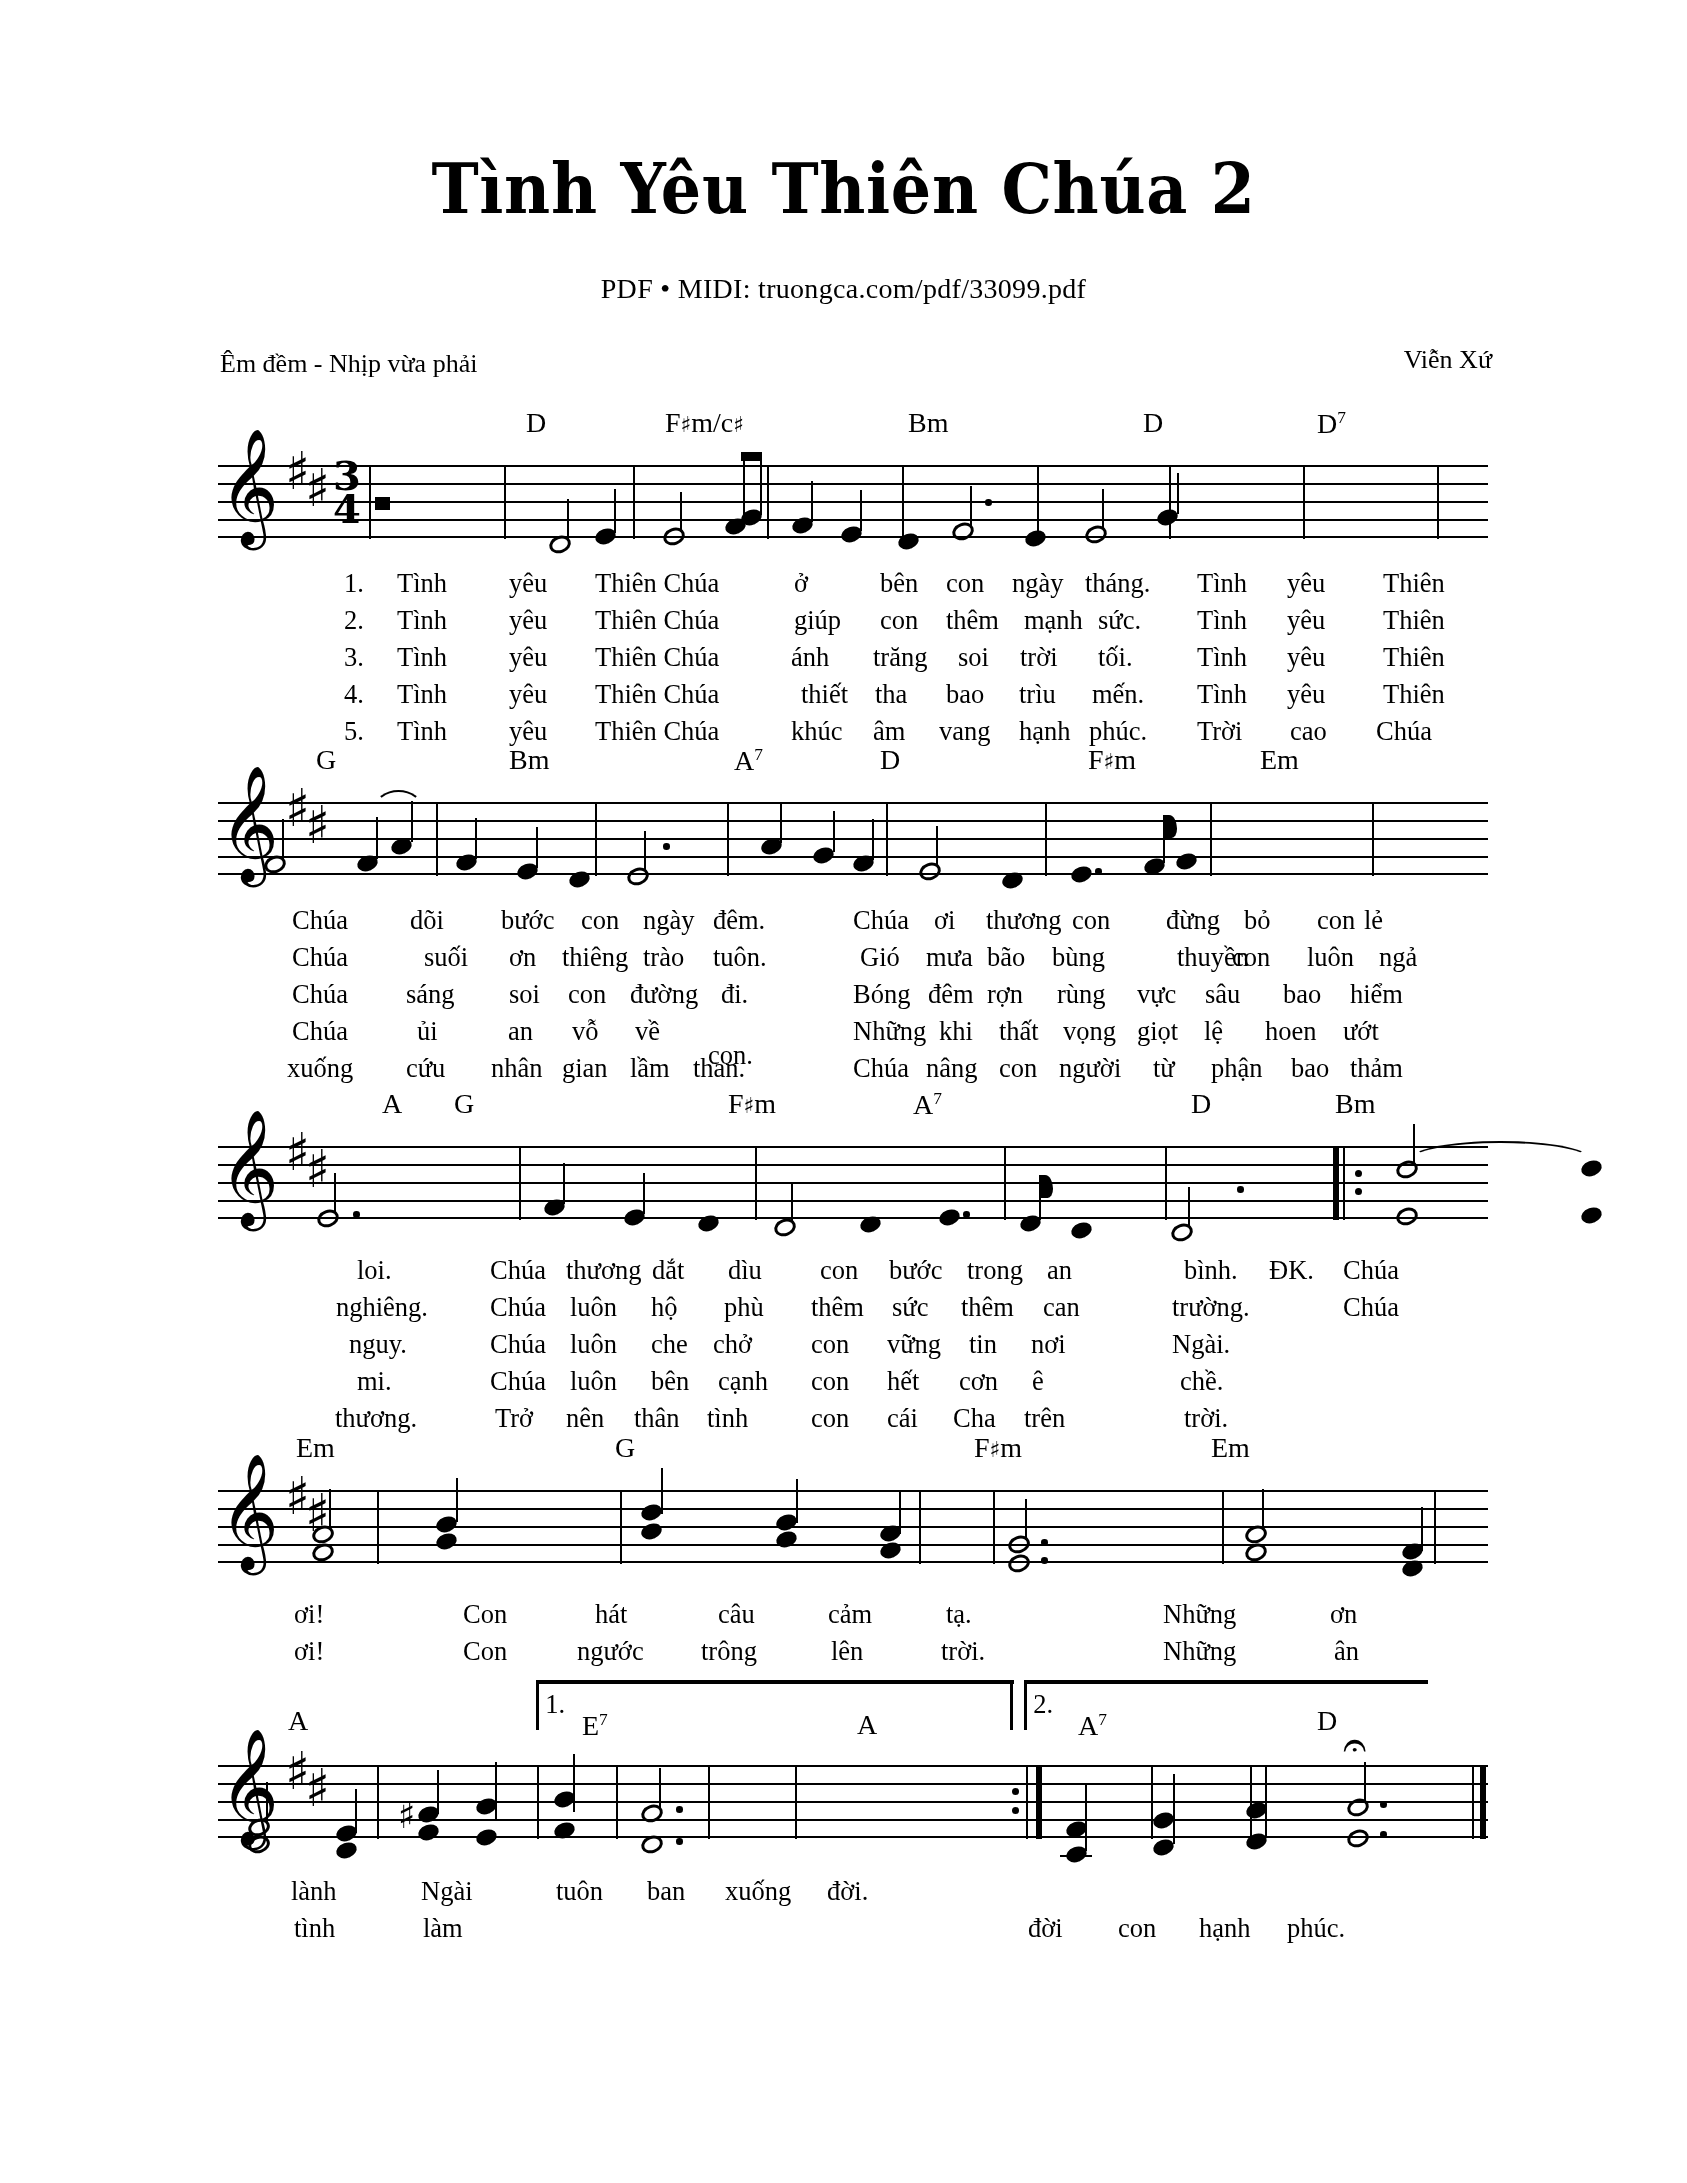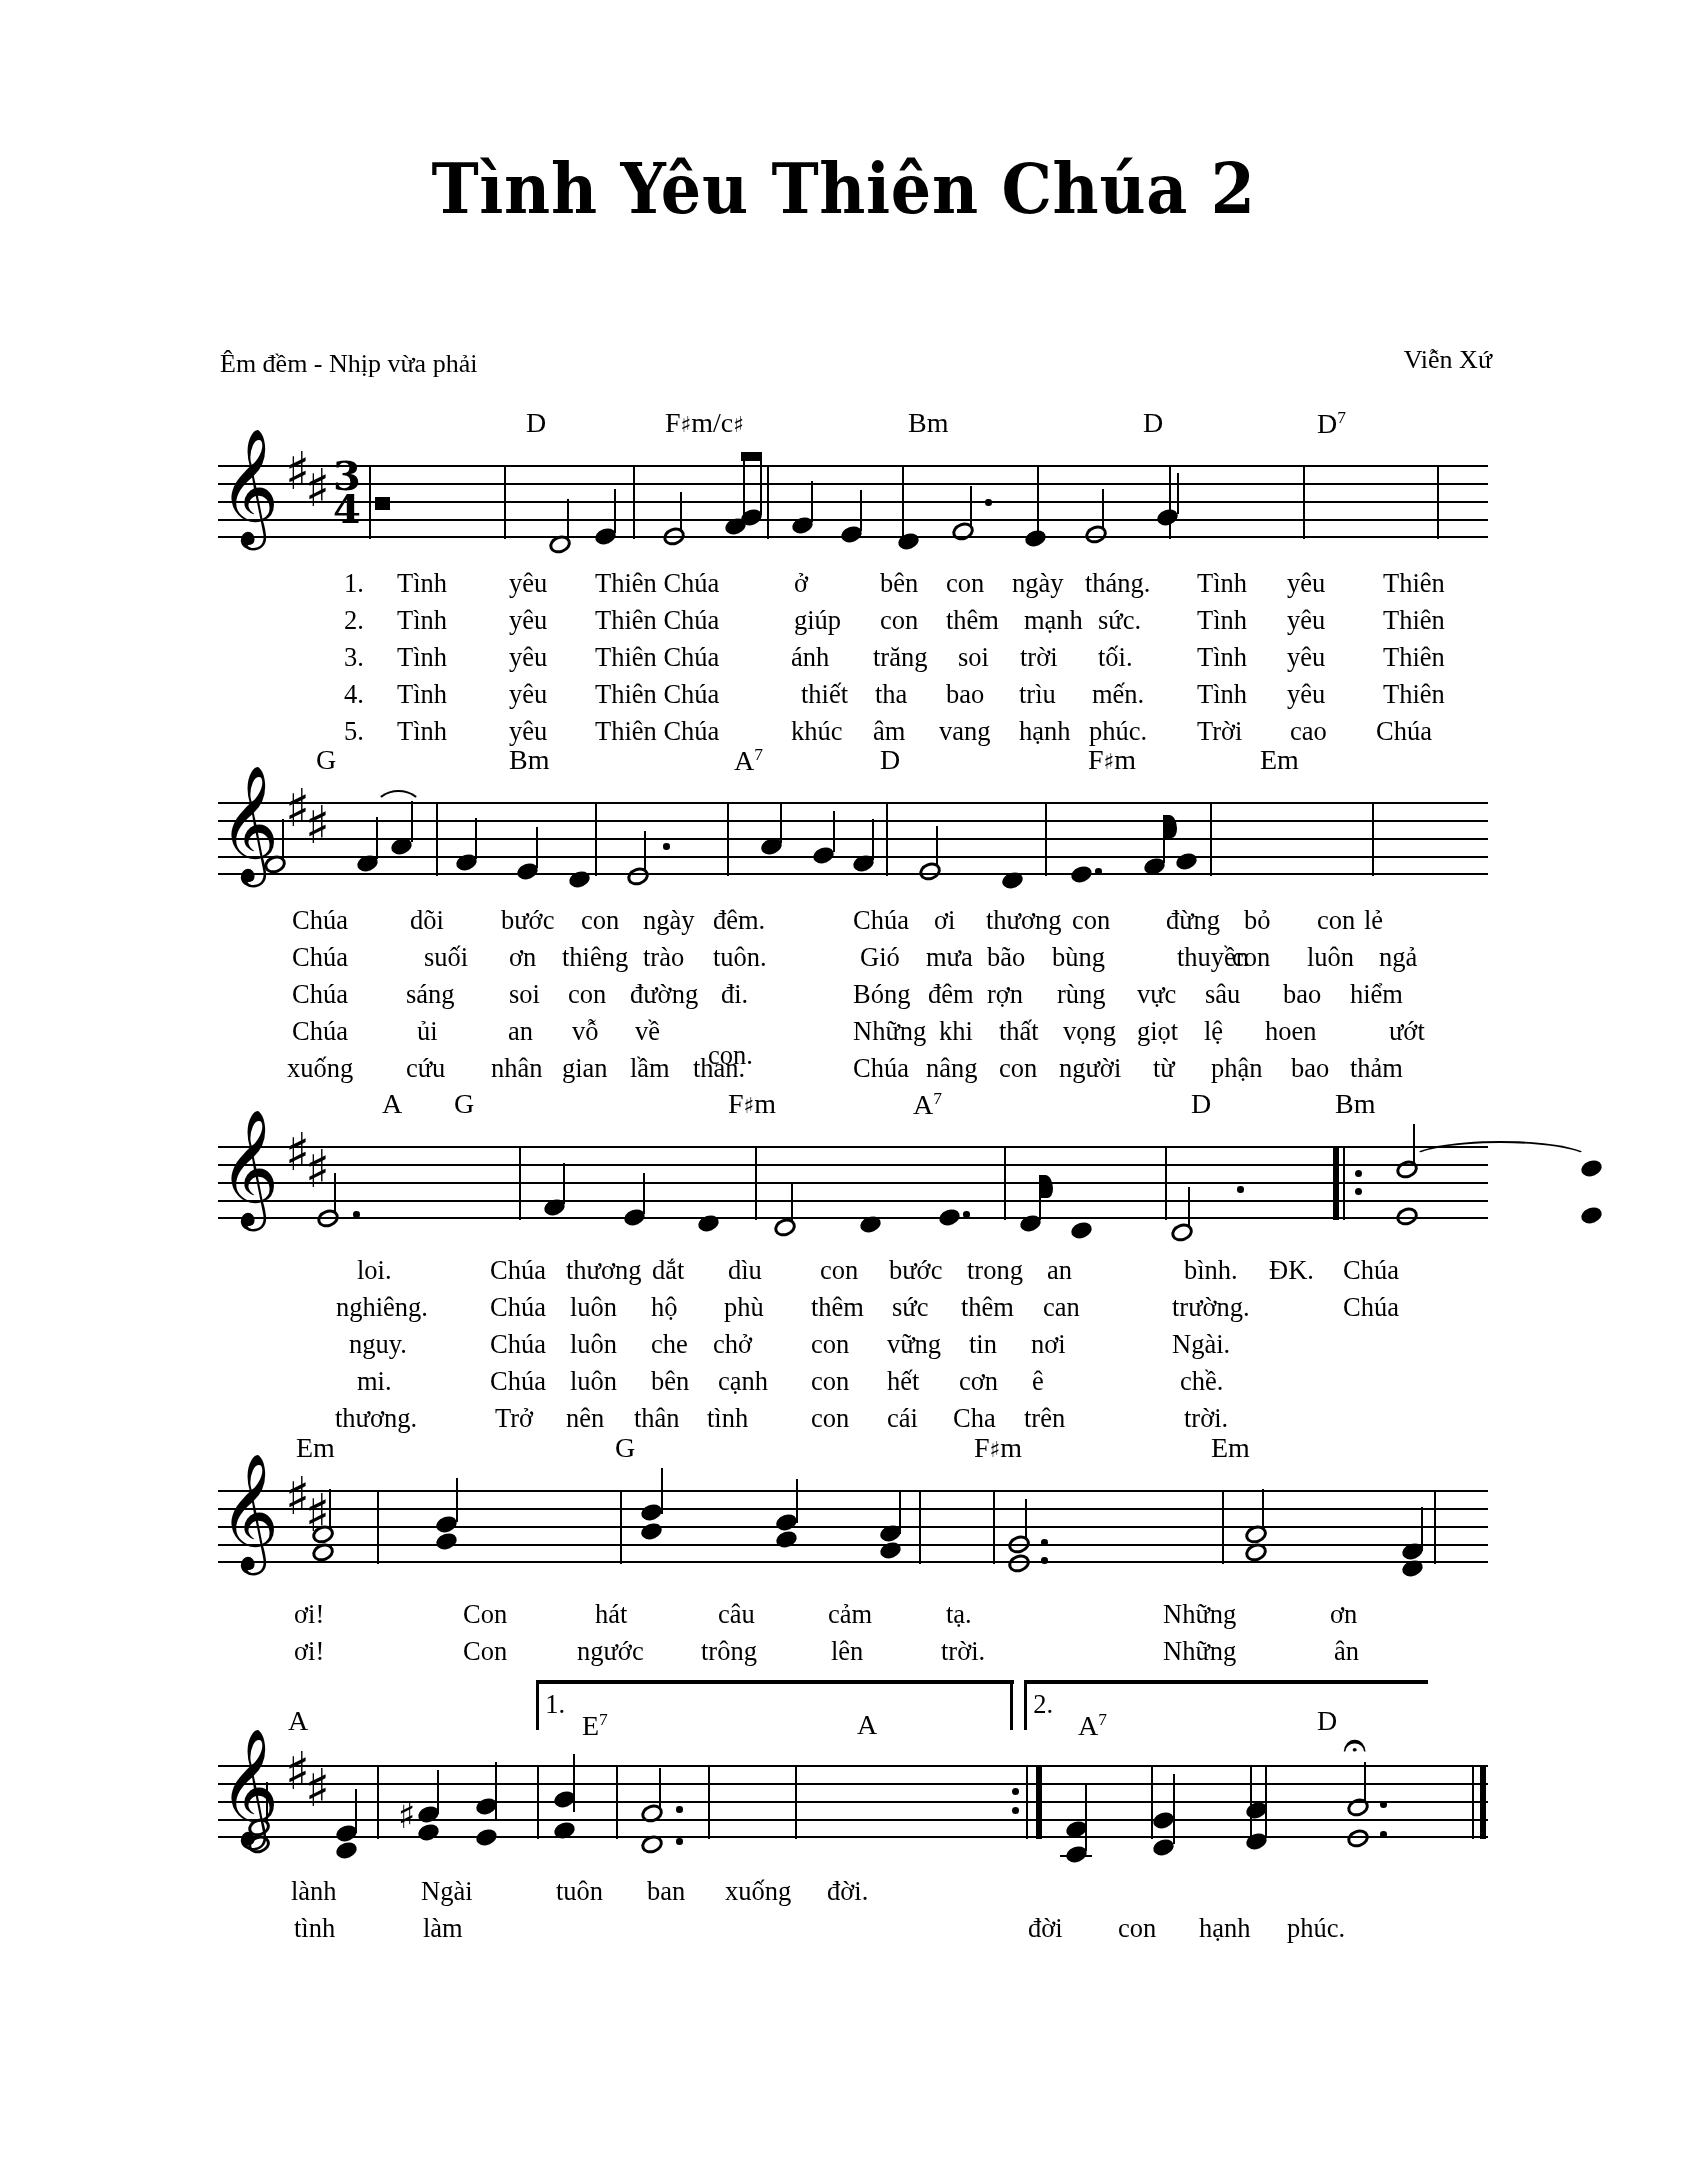--- a/index.html
+++ b/index.html
@@ -117,20 +117,21 @@
   }
   .lw { position:absolute; white-space:nowrap; }
   .vn { position:absolute; white-space:nowrap; }
 </style>
 </head>
 <body>
 
 <div class="page">
 
   <div class="title">Tình Yêu Thiên Chúa 2</div>
+  <div class="subtitle">PDF • MIDI: truongca.com/pdf/33099.pdf</div>
   <div class="tempo">Êm đềm - Nhịp vừa phải</div>
   <div class="composer">Viễn Xứ</div>
 
   <div class="system" style="top:437px;">
 
     <div class="chord" style="left:526px; top:-28px;"><span>D</span></div>
     <div class="chord" style="left:665px; top:-28px;">F<span class="sh">♯</span>m/c<span class="sh">♯</span></div>
     <div class="chord" style="left:908px; top:-28px;"><span>Bm</span></div>
     <div class="chord" style="left:1143px; top:-28px;"><span>D</span></div>
     <div class="chord" style="left:1317px; top:-28px;"><span>D</span><sup>7</sup></div>
@@ -387,21 +388,21 @@
         <span class="lw" style="left:572px;">vỗ</span>
         <span class="lw" style="left:635px;">về</span>
         <span class="lw" style="left:708px;margin-top:24px;">con.</span>
         <span class="lw" style="left:853px;">Những</span>
         <span class="lw" style="left:939px;">khi</span>
         <span class="lw" style="left:999px;">thất</span>
         <span class="lw" style="left:1063px;">vọng</span>
         <span class="lw" style="left:1137px;">giọt</span>
         <span class="lw" style="left:1204px;">lệ</span>
         <span class="lw" style="left:1265px;">hoen</span>
-        <span class="lw" style="left:1389px;text-align:right;">ướt</span>
+        <span class="lw" style="left:1343px;text-align:right;">ướt</span>
       </div>
       <div class="lyricline" style="top:148px;">
         <span class="lw" style="left:287px;">xuống</span>
         <span class="lw" style="left:406px;">cứu</span>
         <span class="lw" style="left:491px;">nhân</span>
         <span class="lw" style="left:562px;">gian</span>
         <span class="lw" style="left:630px;">lầm</span>
         <span class="lw" style="left:693px;">than.</span>
         <span class="lw" style="left:853px;">Chúa</span>
         <span class="lw" style="left:926px;">nâng</span>

